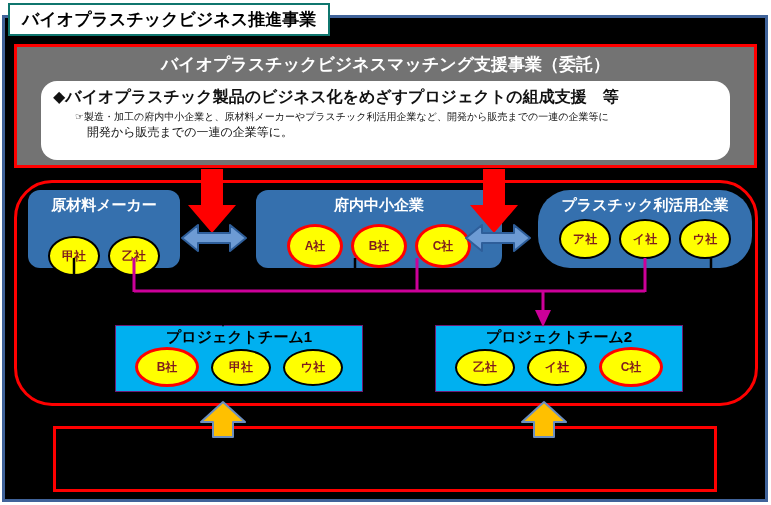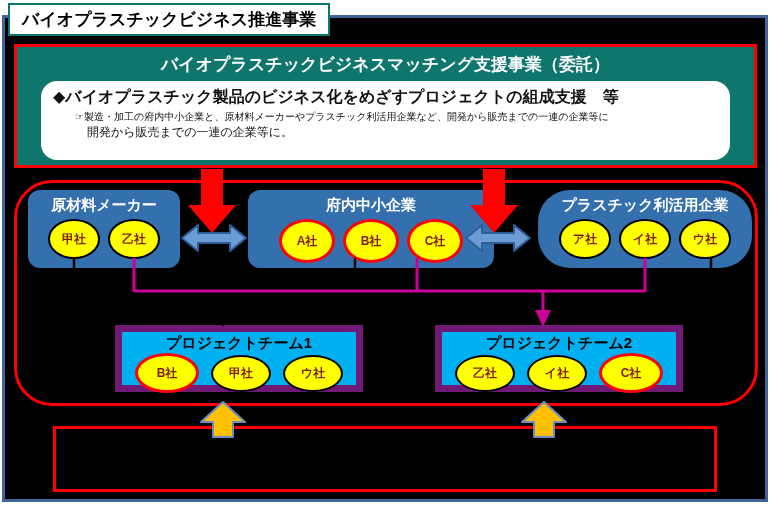--- a/index.html
+++ b/index.html
@@ -3,47 +3,47 @@
 <meta charset="utf-8">
 <style>
   html,body{margin:0;padding:0;background:#fff;font-family:"Liberation Sans","DejaVu Sans",sans-serif;}
   .canvas{position:relative;width:771px;height:505px;background:#fff;overflow:hidden;}
 
   .frame{position:absolute;left:2px;top:15px;width:760px;height:481px;border:3px solid #40639a;background:#000;}
 
   .page-title{position:absolute;left:8px;top:3px;background:#fff;border:2px solid #0f766e;
     padding:3px 12px;font-size:17px;font-weight:bold;color:#000;z-index:6;white-space:nowrap;}
 
-  .support-box{position:absolute;left:14px;top:44px;width:737px;height:118px;background:#0f766e;
+  .support-box{position:absolute;left:14px;top:44px;width:737px;height:118px;background:#737373;
     border:3px solid #ff0000;z-index:2;}
   .support-title{text-align:center;color:#fff;font-weight:bold;font-size:17px;margin-top:6px;white-space:nowrap;}
   .support-body{position:absolute;left:24px;right:24px;top:34px;bottom:5px;background:#fff;
     border-radius:16px;padding:6px 12px;box-sizing:border-box;color:#111;}
   .ln1{font-size:16px;font-weight:bold;margin-bottom:2px;white-space:nowrap;}
   .ln2{font-size:12px;padding-left:10px;white-space:nowrap;}
   .ln3{font-size:10px;padding-left:22px;white-space:nowrap;}
   .ln4{font-size:12px;padding-left:34px;white-space:nowrap;}
 
   .midrect{position:absolute;left:14px;top:180px;width:738px;height:220px;border:3px solid #ff0000;
     border-radius:38px;z-index:1;}
 
   .group{position:absolute;top:190px;height:78px;background:#3570ae;border-radius:12px;z-index:2;
     display:flex;flex-direction:column;align-items:center;}
-  .g1{left:28px;width:152px;}
-  .g2{left:248px;width:246px;}
+  .g1{left:28px;width:152px;gap:17px;}
+  .g2{left:256px;width:246px;justify-content:space-between;}
   .g3{left:538px;width:214px;border-radius:32px;}
   .group-title{color:#fff;font-weight:bold;font-size:15px;margin-top:6px;white-space:nowrap;}
 
   .ovals{display:flex;gap:8px;margin-top:4px;align-items:center;}
   .oval{width:52px;height:40px;background:#ffff00;border:2px solid #000;border-radius:50%;
     display:flex;align-items:center;justify-content:center;font-size:12px;font-weight:bold;color:#7f1d1d;
     box-sizing:border-box;white-space:nowrap;}
   .oval.hl{border:3px solid #ff0000;width:56px;height:44px;}
 
-  .team{position:absolute;top:325px;width:248px;height:67px;background:#00b0f0;border:7px solid #701a75;
+  .team{position:absolute;top:325px;width:248px;height:67px;background:#00b0f0;border:1px solid #701a75;
     box-sizing:border-box;z-index:2;display:flex;flex-direction:column;align-items:center;}
   .t1{left:115px;}
   .t2{left:435px;}
   .team-title{font-size:15px;font-weight:bold;color:#000;margin-top:2px;white-space:nowrap;}
   .team .ovals{margin-top:0;gap:12px;}
   .team .oval{width:60px;height:37px;}
   .team .oval.hl{width:64px;height:40px;}
 
   .abs{position:absolute;}
   .z4{z-index:4;}

